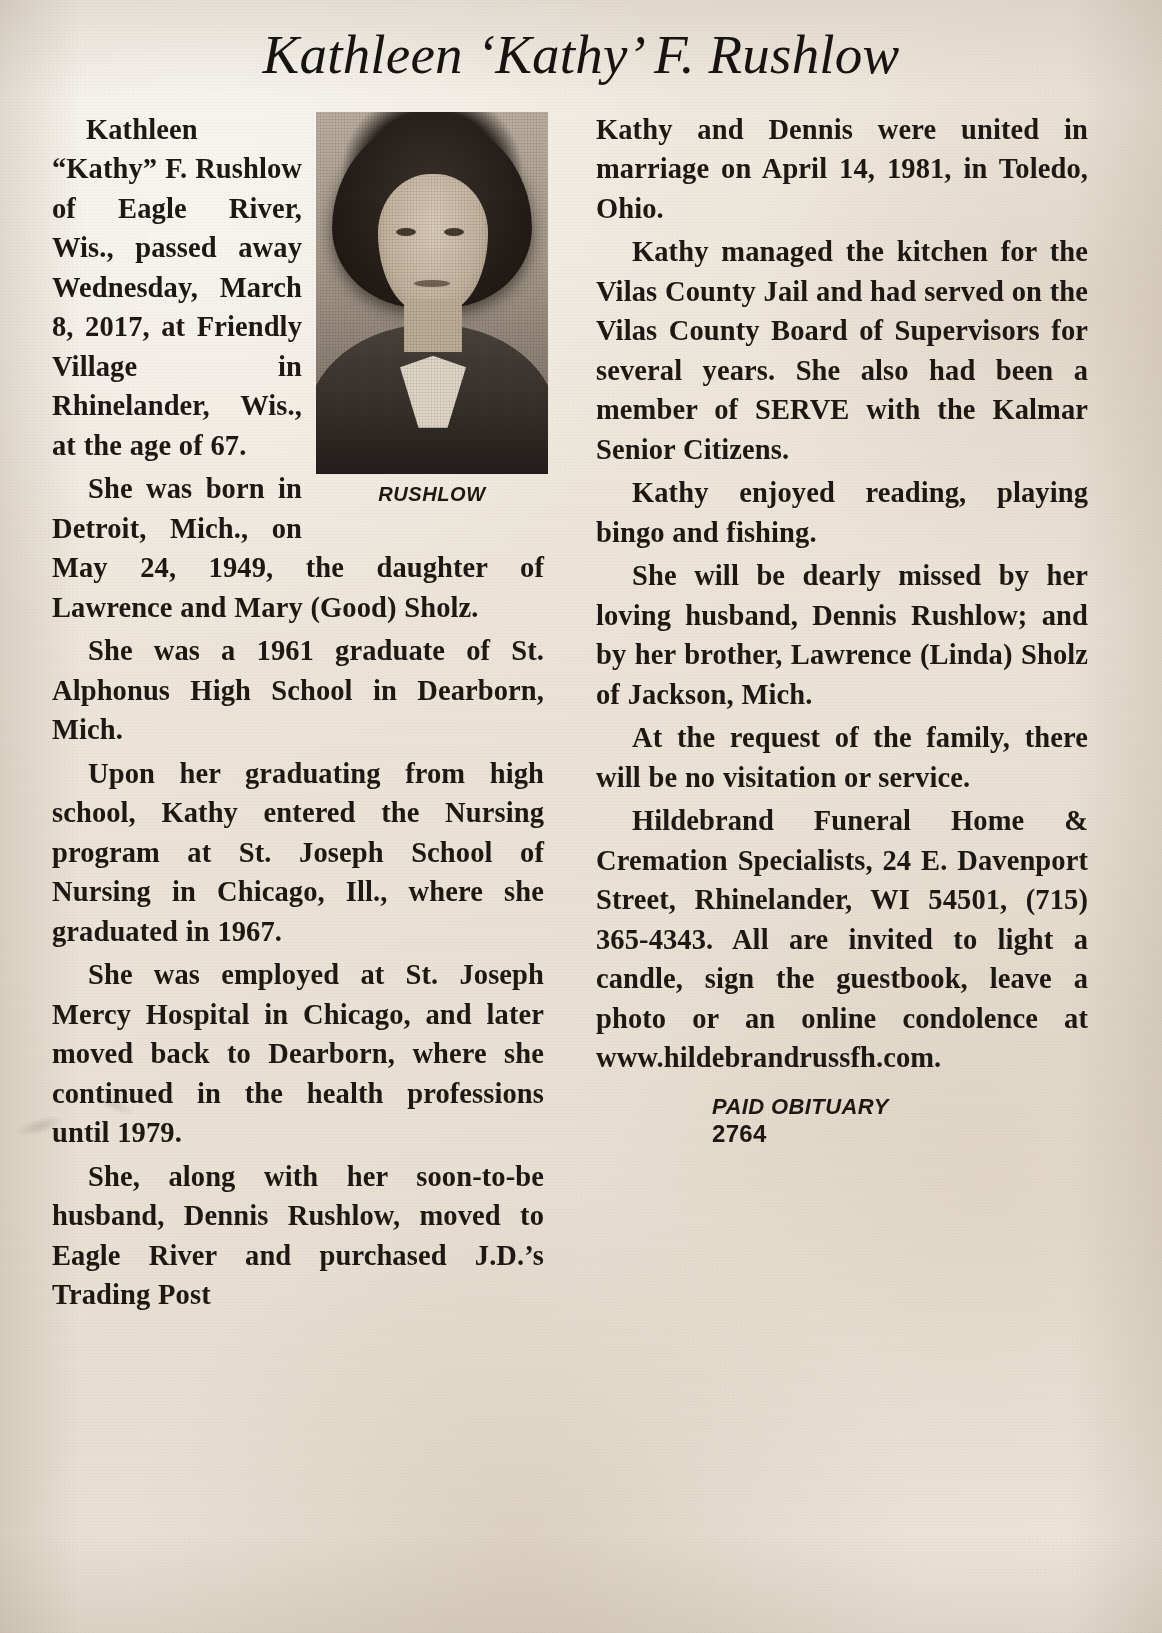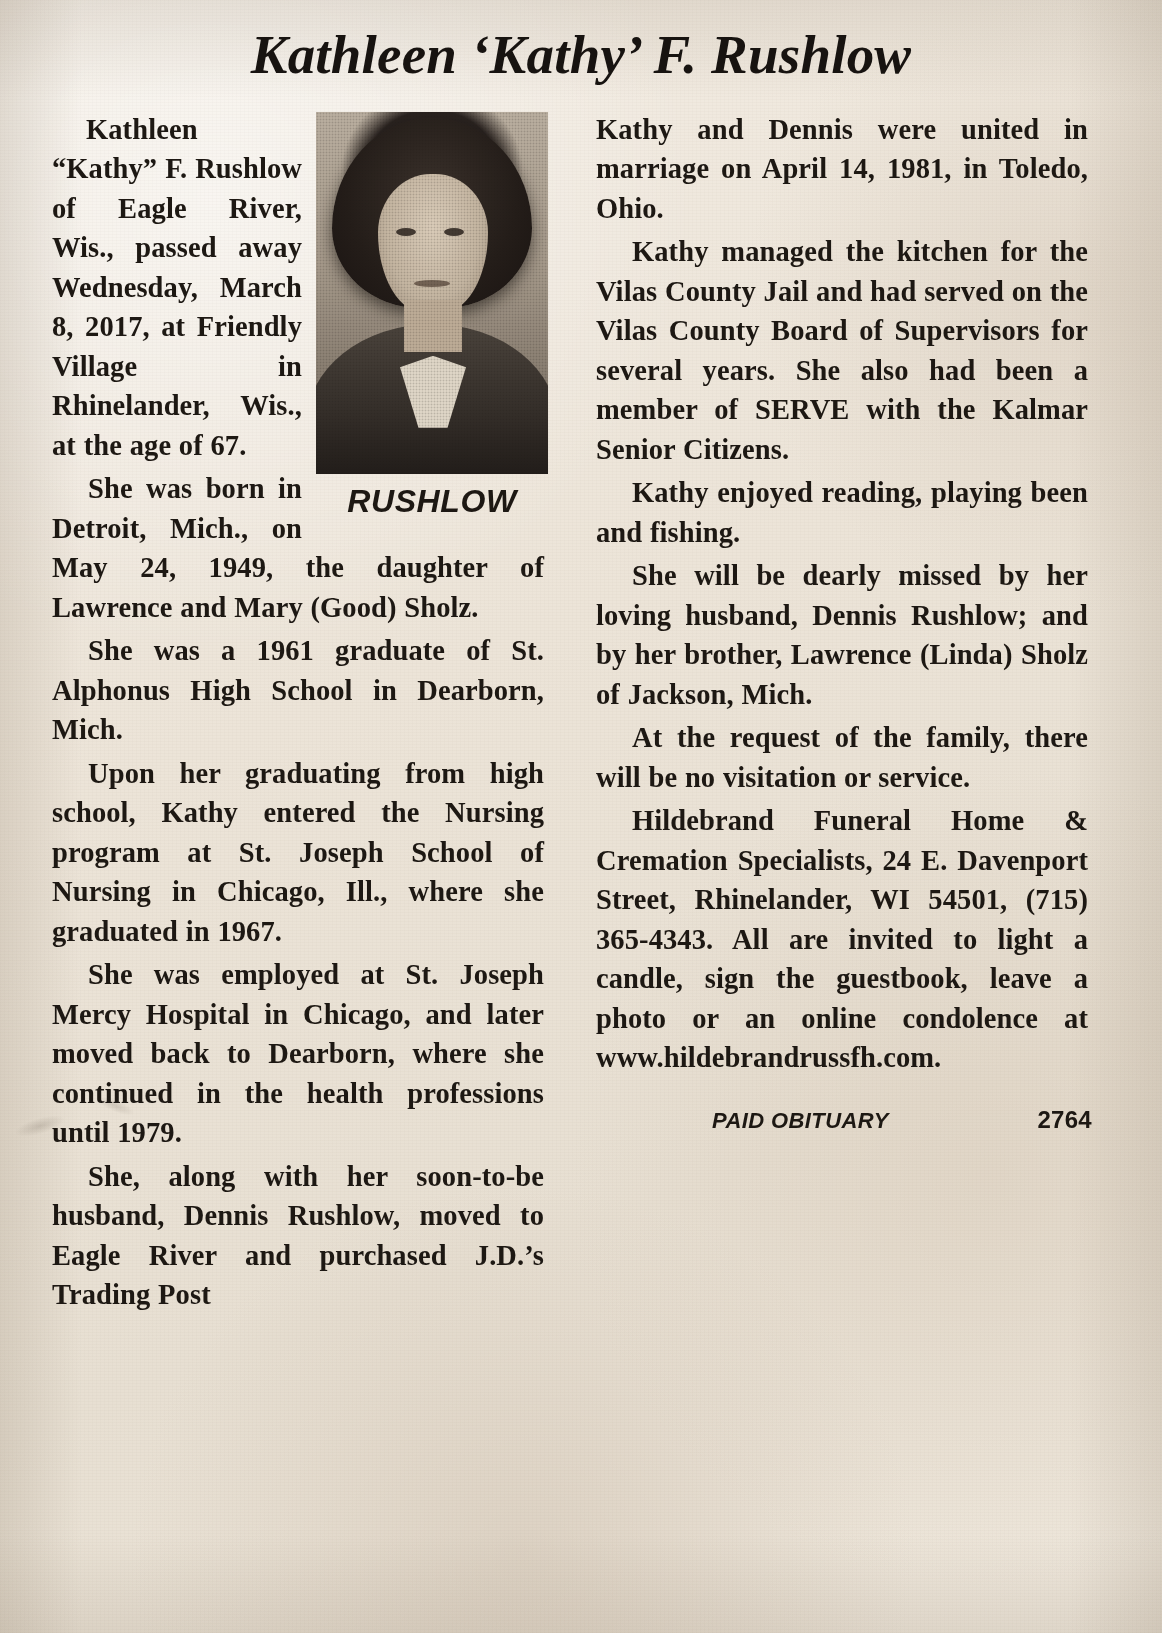--- a/index.html
+++ b/index.html
@@ -46,21 +46,21 @@
 
   .content {
     position: absolute;
     left: 48px;
     top: 26px;
     width: 1066px;
   }
 
   .headline {
     font-family: "Liberation Serif", serif;
-    font-weight: bold;
+    font-weight: normal;
     font-style: italic;
     font-size: 55px;
     line-height: 1.05;
     text-align: center;
     letter-spacing: 0.2px;
     color: #171310;
     margin: 0 0 22px 0;
     white-space: nowrap;
   }
 
@@ -170,31 +170,32 @@
     background-image:
       radial-gradient(rgba(30,25,20,0.55) 0.8px, rgba(0,0,0,0) 1.1px);
     background-size: 3px 3px;
   }
   .photo-caption {
     margin-top: 9px;
     text-align: center;
     font-family: "Liberation Sans", sans-serif;
     font-style: italic;
     font-weight: bold;
-    font-size: 32px;
+    font-size: 20px;
     letter-spacing: 0.6px;
     color: #1d1813;
   }
 
   .footer-line {
     display: flex;
     justify-content: space-between;
     align-items: baseline;
-    margin-top: 28px;
+    margin-top: 16px;
     padding-left: 120px;
+    flex-direction: column;
   }
   .paid-obit {
     font-family: "Liberation Sans", sans-serif;
     font-style: italic;
     font-weight: bold;
     font-size: 22px;
     letter-spacing: 0.4px;
     color: #1d1813;
   }
   .obit-number {
@@ -259,21 +260,21 @@
       <p class="body">She was born in Detroit, Mich., on May 24, 1949, the daughter of Lawrence and Mary (Good) Sholz.</p>
       <p class="body">She was a 1961 graduate of St. Alphonus High School in Dearborn, Mich.</p>
       <p class="body">Upon her graduating from high school, Kathy entered the Nursing program at St. Joseph School of Nursing in Chicago, Ill., where she graduated in 1967.</p>
       <p class="body">She was employed at St. Joseph Mercy Hospital in Chicago, and later moved back to Dearborn, where she continued in the health professions until 1979.</p>
       <p class="body">She, along with her soon-to-be husband, Dennis Rushlow, moved to Eagle River and purchased J.D.’s Trading Post</p>
     </div>
 
     <div class="col">
       <p class="body">Kathy and Dennis were united in marriage on April 14, 1981, in Toledo, Ohio.</p>
       <p class="body">Kathy managed the kitchen for the Vilas County Jail and had served on the Vilas County Board of Supervisors for several years. She also had been a member of SERVE with the Kalmar Senior Citizens.</p>
-      <p class="body">Kathy enjoyed reading, playing been and fishing.</p>
+      <p class="body">Kathy enjoyed reading, playing bingo and fishing.</p>
       <p class="body">She will be dearly missed by her loving husband, Dennis Rushlow; and by her brother, Lawrence (Linda) Sholz of Jackson, Mich.</p>
       <p class="body">At the request of the family, there will be no visitation or service.</p>
       <p class="body">Hildebrand Funeral Home &amp; Cremation Specialists, 24 E. Davenport Street, Rhinelander, WI 54501, (715) 365-4343. All are invited to light a candle, sign the guestbook, leave a photo or an online condolence at www.hildebrandrussfh.com.</p>
 
       <div class="footer-line">
         <span class="paid-obit">PAID OBITUARY</span>
         <span class="obit-number">2764</span>
       </div>
     </div>
 

